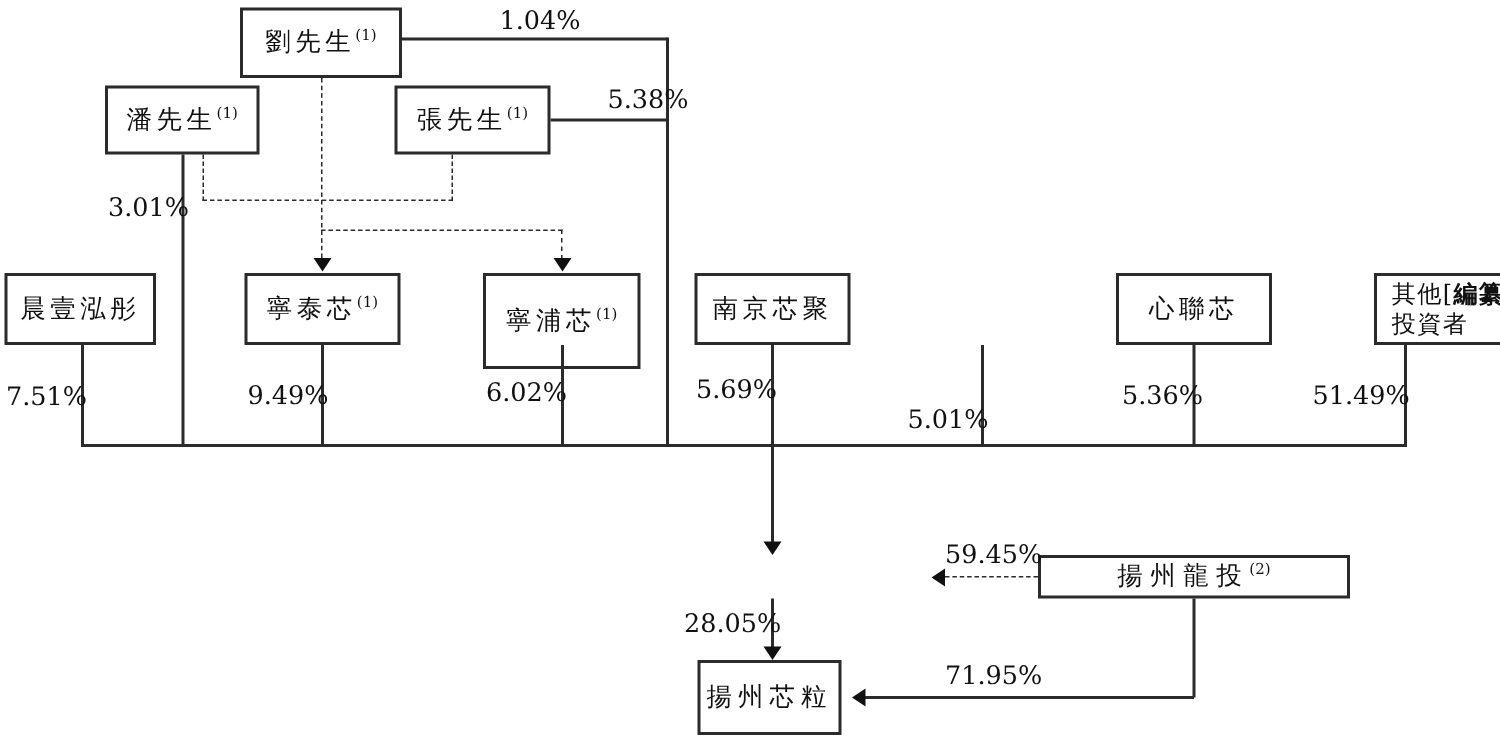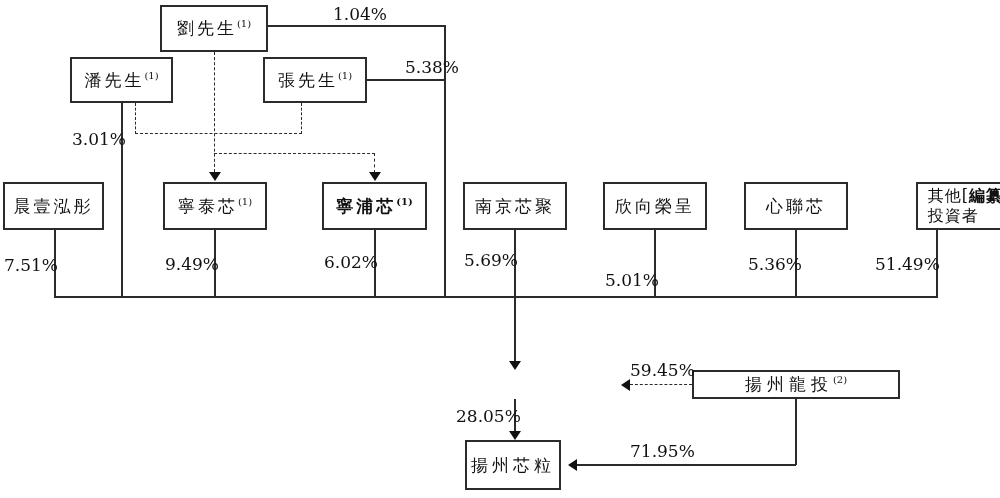--- a/index.html
+++ b/index.html
@@ -89,28 +89,25 @@
   <div class="box" style="left:263px; top:57px; width:104px; height:46px;">
     <span class="lbl"><span>張先生</span><sup>(1)</sup></span>
   </div>
 
   <div class="box" style="left:3px; top:182px; width:101px; height:48px;">
     <span class="lbl">晨壹泓彤</span>
   </div>
   <div class="box" style="left:163px; top:182px; width:104px; height:48px;">
     <span class="lbl"><span>寧泰芯</span><sup>(1)</sup></span>
   </div>
-  <div class="box" style="left:322px; top:182px; width:105px; height:48px;font-weight:bold;">
+  <div class="box" style="left:322px; top:182px; width:105px; height:64px;">
     <span class="lbl"><span>寧浦芯</span><sup>(1)</sup></span>
   </div>
   <div class="box" style="left:463px; top:182px; width:104px; height:48px;">
     <span class="lbl">南京芯聚</span>
-  </div>
-  <div class="box" style="left:603px; top:182px; width:104px; height:48px;">
-    <span class="lbl">欣向榮呈</span>
   </div>
   <div class="box" style="left:744px; top:182px; width:104px; height:48px;">
     <span class="lbl">心聯芯</span>
   </div>
   <div class="box two-line" style="left:884px; top:182px; width:106px; height:48px;">
     <span>
       <span>其他[</span><span class="bold">編纂</span><span>]</span><br>
       <span>投資者</span>
     </span>
   </div>

